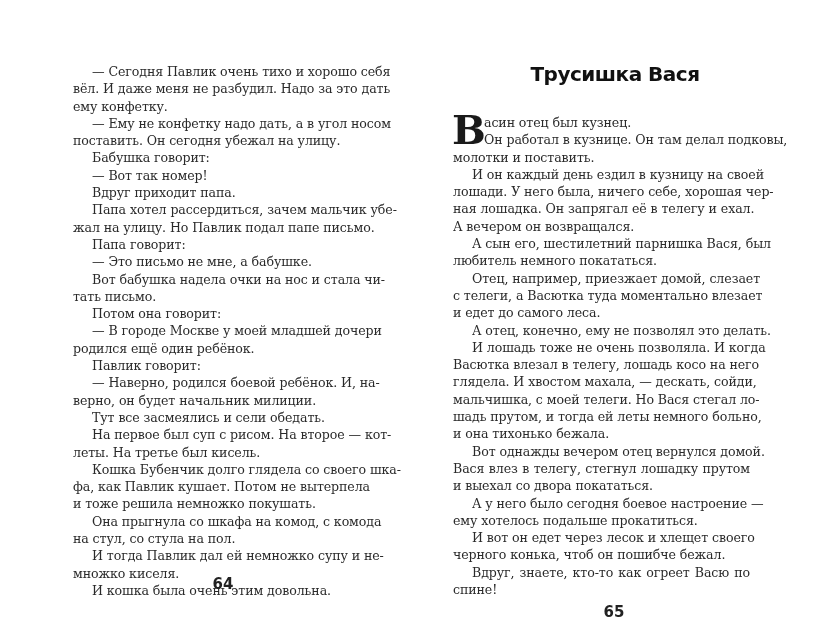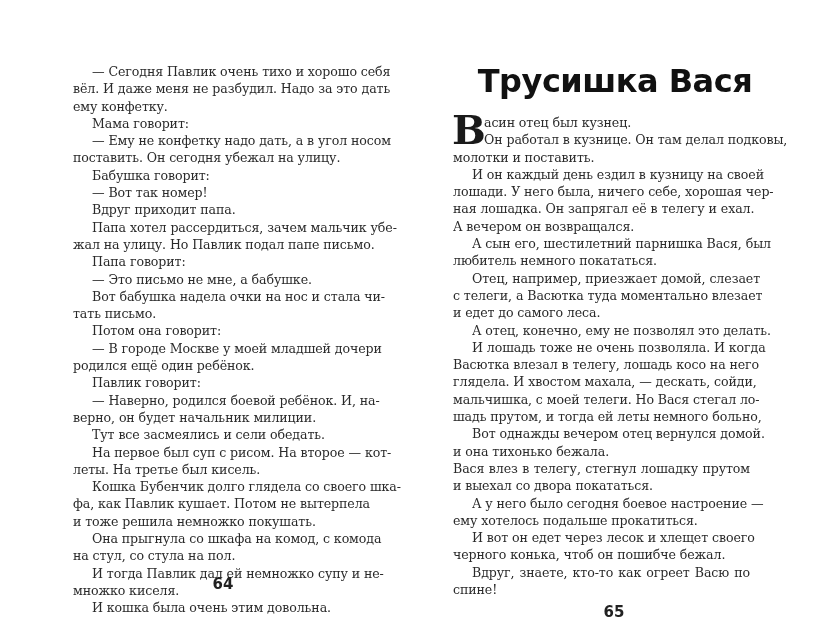--- a/index.html
+++ b/index.html
@@ -9,39 +9,38 @@
     .page-left { left: 0; width: 410px; }
     .page-right { left: 410px; width: 410px; }
     .text-block { position: absolute; font-size: 12.6px; line-height: 17.3px; letter-spacing: -0.1px; }
     .page-left .text-block { left: 73px; top: 63px; width: 296px; }
     .page-right .text-block { left: 43px; top: 114px; width: 297px; }
     .line { white-space: nowrap; text-align: justify; text-align-last: justify; height: 17.3px; }
     .line.last { text-align-last: left; }
     .line.indent { padding-left: 19px; }
     .title { position: absolute; left: 0; width: 410px; top: 62px; text-align: center;
              font-family: "DejaVu Sans", "Liberation Sans", sans-serif; font-weight: bold;
-             font-size: 32px; letter-spacing: -0.5px; color: #111; }
+             font-size: 20px; letter-spacing: -0.5px; color: #111; }
     .dropcap-line { position: relative; }
     .dropcap { position: absolute; left: -1px; top: -3px; font-family: "DejaVu Serif", serif;
                font-size: 40px; line-height: 38px; font-weight: bold; color: #1a1a1a; }
     .dc-pad { padding-left: 31px; }
     .page-number { position: absolute; top: 575px; font-family: "DejaVu Sans", sans-serif;
                    font-weight: bold; font-size: 15px; color: #222; text-align: center; width: 40px; }
     .page-left .page-number { left: 203px; }
     .page-right .page-number { left: 184px; margin-top: 28px; }
   </style>
 </head>
 <body>
 
 <div class="page page-left">
   <div class="text-block" id="left-text">
       <div class="line indent">— Сегодня Павлик очень тихо и хорошо себя</div>
       <div class="line">вёл. И даже меня не разбудил. Надо за это дать</div>
       <div class="line last">ему конфетку.</div>
-      <div class="line indent last">Мама говорит:</div>
       <div class="line indent">— Ему не конфетку надо дать, а в угол носом</div>
       <div class="line last">поставить. Он сегодня убежал на улицу.</div>
       <div class="line indent last">Бабушка говорит:</div>
       <div class="line indent last">— Вот так номер!</div>
       <div class="line indent last">Вдруг приходит папа.</div>
       <div class="line indent">Папа хотел рассердиться, зачем мальчик убе-</div>
       <div class="line last">жал на улицу. Но Павлик подал папе письмо.</div>
       <div class="line indent last">Папа говорит:</div>
       <div class="line indent last">— Это письмо не мне, а бабушке.</div>
       <div class="line indent">Вот бабушка надела очки на нос и стала чи-</div>
@@ -84,22 +83,22 @@
       <div class="line last">любитель немного покататься.</div>
       <div class="line indent">Отец, например, приезжает домой, слезает</div>
       <div class="line">с телеги, а Васютка туда моментально влезает</div>
       <div class="line last">и едет до самого леса.</div>
       <div class="line indent">А отец, конечно, ему не позволял это делать.</div>
       <div class="line indent">И лошадь тоже не очень позволяла. И когда</div>
       <div class="line">Васютка влезал в телегу, лошадь косо на него</div>
       <div class="line">глядела. И хвостом махала, — дескать, сойди,</div>
       <div class="line">мальчишка, с моей телеги. Но Вася стегал ло-</div>
       <div class="line">шадь прутом, и тогда ей леты немного больно,</div>
+      <div class="line last">и она тихонько бежала.</div>
       <div class="line indent">Вот однажды вечером отец вернулся домой.</div>
-      <div class="line last">и она тихонько бежала.</div>
       <div class="line">Вася влез в телегу, стегнул лошадку прутом</div>
       <div class="line last">и выехал со двора покататься.</div>
       <div class="line indent">А у него было сегодня боевое настроение —</div>
       <div class="line last">ему хотелось подальше прокатиться.</div>
       <div class="line indent">И вот он едет через лесок и хлещет своего</div>
       <div class="line last">черного конька, чтоб он пошибче бежал.</div>
       <div class="line indent">Вдруг, знаете, кто-то как огреет Васю по</div>
       <div class="line last">спине!</div>
     </div>
   <div class="page-number">65</div>

